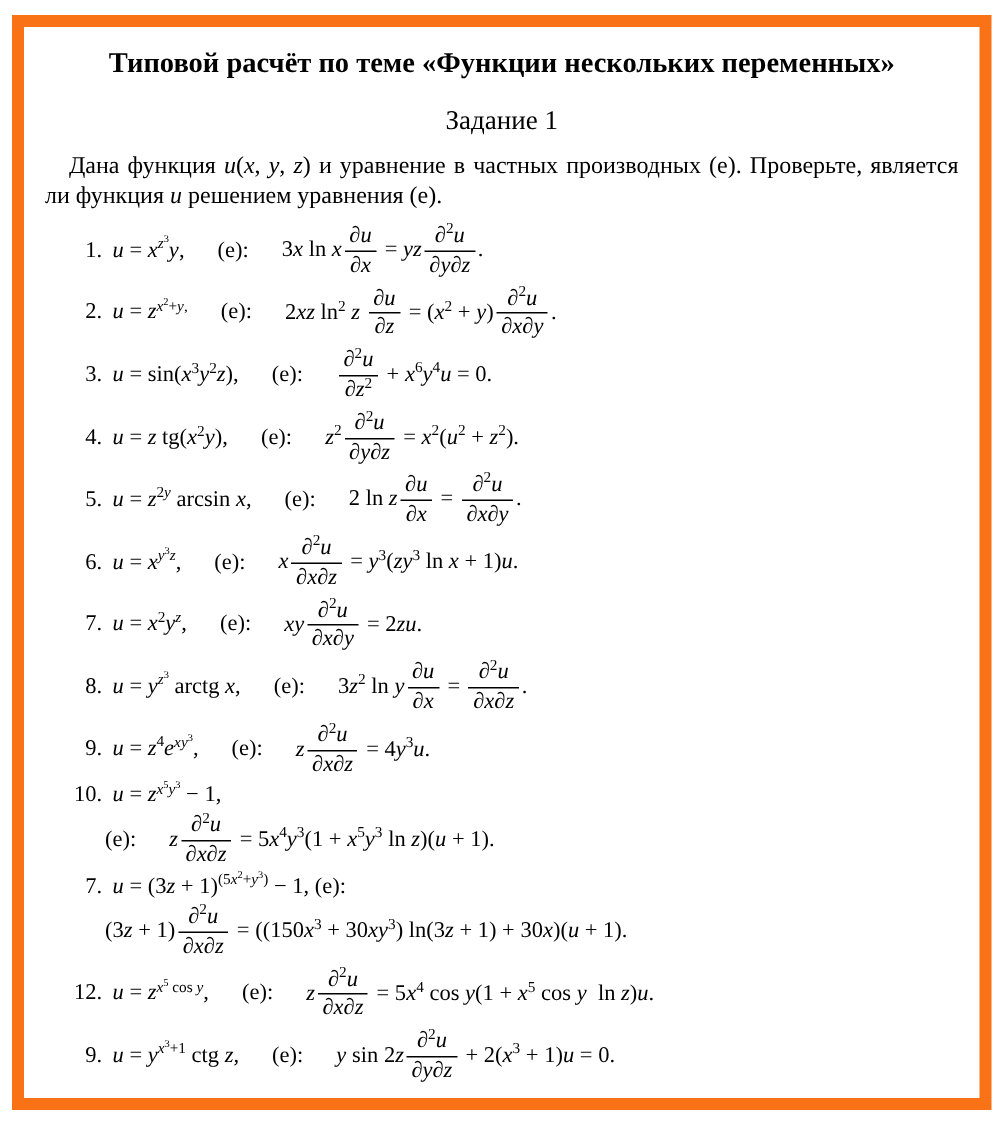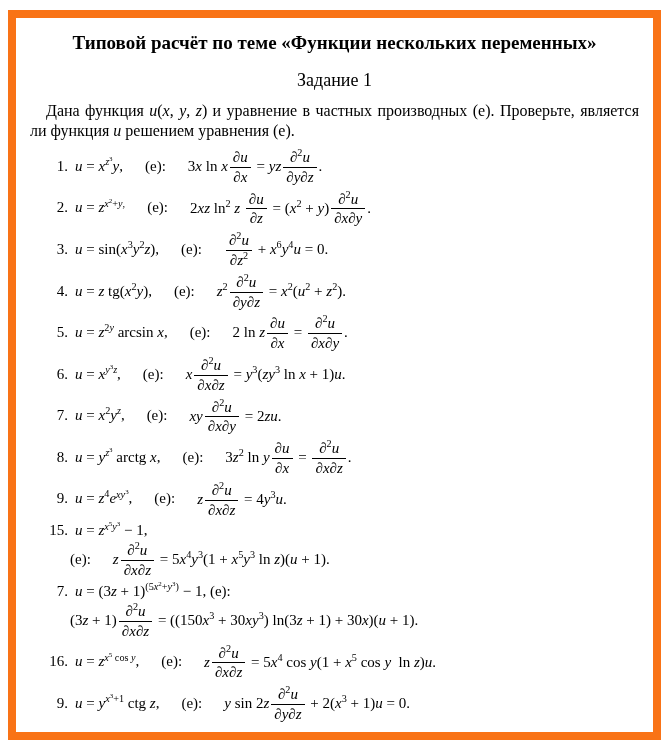--- a/index.html
+++ b/index.html
@@ -159,40 +159,40 @@
       <div class="item">
         <div class="pline">
           <span class="pno mr">9.</span>
           <span class="seg"><span class="mi">u </span><span class="mr">= </span><span class="mi">z</span><span class="msup"><span class="mr">4</span></span><span class="mi">e</span><span class="msup"><span class="mi">xy</span><span class="msup"><span class="mr">3</span></span></span><span class="mr">,</span></span>
           <span class="seg"><span class="mr">(e):</span></span>
           <span class="seg"><span class="mi">z</span><span class="mfrac"><span class="mnum"><span class="mi">∂</span><span class="msup"><span class="mr">2</span></span><span class="mi">u</span></span><span class="mden"><span class="mi">∂x∂z</span></span></span><span class="mr"> = 4</span><span class="mi">y</span><span class="msup"><span class="mr">3</span></span><span class="mi">u</span><span class="mr">.</span></span>
         </div>
       </div>
       <div class="item">
         <div class="pline">
-          <span class="pno mr">15.</span>
+          <span class="pno mr">10.</span>
           <span class="seg"><span class="mi">u </span><span class="mr">= </span><span class="mi">z</span><span class="msup"><span class="mi">x</span><span class="msup"><span class="mr">5</span></span><span class="mi">y</span><span class="msup"><span class="mr">3</span></span></span><span class="mr"> − 1,</span></span>
         </div>
         <div class="pline cont">
           <span class="seg"><span class="mr">(e):</span></span>
           <span class="seg"><span class="mi">z</span><span class="mfrac"><span class="mnum"><span class="mi">∂</span><span class="msup"><span class="mr">2</span></span><span class="mi">u</span></span><span class="mden"><span class="mi">∂x∂z</span></span></span><span class="mr"> = 5</span><span class="mi">x</span><span class="msup"><span class="mr">4</span></span><span class="mi">y</span><span class="msup"><span class="mr">3</span></span><span class="mr">(1 + </span><span class="mi">x</span><span class="msup"><span class="mr">5</span></span><span class="mi">y</span><span class="msup"><span class="mr">3</span></span><span class="mr"> </span><span class="mr">ln</span><span class="mr"> </span><span class="mi">z</span><span class="mr">)(</span><span class="mi">u </span><span class="mr">+ 1).</span></span>
         </div>
       </div>
       <div class="item">
         <div class="pline">
           <span class="pno mr">7.</span>
           <span class="seg"><span class="mi">u </span><span class="mr">= (3</span><span class="mi">z </span><span class="mr">+ 1)</span><span class="msup"><span class="mr">(5</span><span class="mi">x</span><span class="msup"><span class="mr">2</span></span><span class="mr">+</span><span class="mi">y</span><span class="msup"><span class="mr">3</span></span><span class="mr">)</span></span><span class="mr"> − 1, </span><span class="mr">(e):</span></span>
         </div>
         <div class="pline cont">
           <span class="seg"><span class="mr">(3</span><span class="mi">z </span><span class="mr">+ 1)</span><span class="mfrac"><span class="mnum"><span class="mi">∂</span><span class="msup"><span class="mr">2</span></span><span class="mi">u</span></span><span class="mden"><span class="mi">∂x∂z</span></span></span><span class="mr"> = ((150</span><span class="mi">x</span><span class="msup"><span class="mr">3</span></span><span class="mr"> + 30</span><span class="mi">xy</span><span class="msup"><span class="mr">3</span></span><span class="mr">) </span><span class="mr">ln</span><span class="mr">(3</span><span class="mi">z </span><span class="mr">+ 1) + 30</span><span class="mi">x</span><span class="mr">)(</span><span class="mi">u </span><span class="mr">+ 1).</span></span>
         </div>
       </div>
       <div class="item">
         <div class="pline">
-          <span class="pno mr">16.</span>
+          <span class="pno mr">12.</span>
           <span class="seg"><span class="mi">u </span><span class="mr">= </span><span class="mi">z</span><span class="msup"><span class="mi">x</span><span class="msup"><span class="mr">5</span></span><span class="mr"> </span><span class="mr">cos</span><span class="mr"> </span><span class="mi">y</span></span><span class="mr">,</span></span>
           <span class="seg"><span class="mr">(e):</span></span>
           <span class="seg"><span class="mi">z</span><span class="mfrac"><span class="mnum"><span class="mi">∂</span><span class="msup"><span class="mr">2</span></span><span class="mi">u</span></span><span class="mden"><span class="mi">∂x∂z</span></span></span><span class="mr"> = 5</span><span class="mi">x</span><span class="msup"><span class="mr">4</span></span><span class="mr"> </span><span class="mr">cos</span><span class="mr"> </span><span class="mi">y</span><span class="mr">(1 + </span><span class="mi">x</span><span class="msup"><span class="mr">5</span></span><span class="mr"> </span><span class="mr">cos</span><span class="mr"> </span><span class="mi">y&nbsp; </span><span class="mr">ln</span><span class="mr"> </span><span class="mi">z</span><span class="mr">)</span><span class="mi">u</span><span class="mr">.</span></span>
         </div>
       </div>
       <div class="item">
         <div class="pline">
           <span class="pno mr">9.</span>
           <span class="seg"><span class="mi">u </span><span class="mr">= </span><span class="mi">y</span><span class="msup"><span class="mi">x</span><span class="msup"><span class="mr">3</span></span><span class="mr">+1</span></span><span class="mr"> </span><span class="mr">ctg</span><span class="mr"> </span><span class="mi">z</span><span class="mr">,</span></span>
           <span class="seg"><span class="mr">(e):</span></span>

